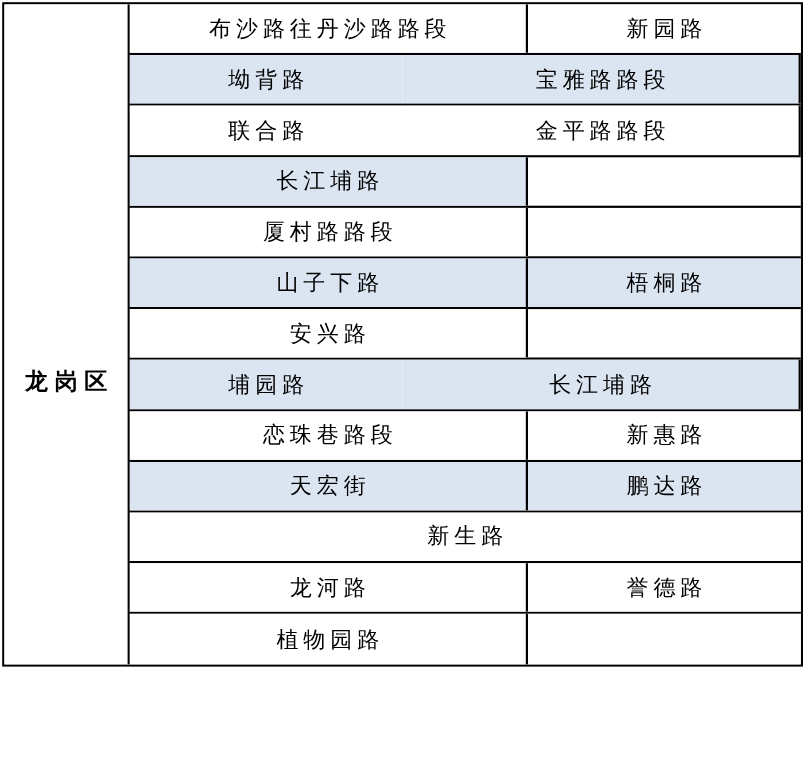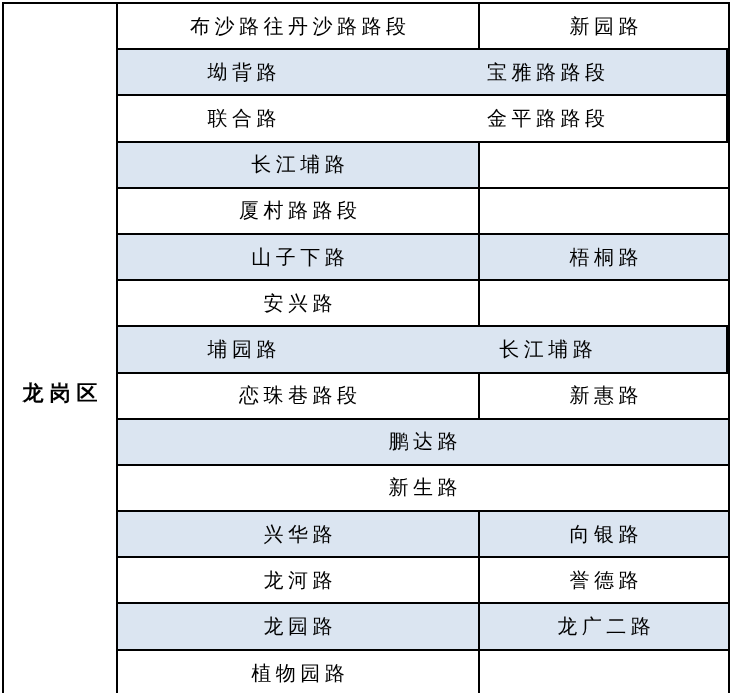--- a/index.html
+++ b/index.html
@@ -122,40 +122,33 @@
     <div class="cell cell-cross">埔园路</div>
     <div class="cell cell-road">长江埔路</div>
   </div>
 
   <div class="row">
     <div class="cell cell-road">恋珠巷路段</div>
     <div class="cell cell-cross">新惠路</div>
   </div>
 
   <div class="row shaded">
+    <div class="cell cell-road">天宏街</div>
     <div class="cell cell-cross">鹏达路</div>
   </div>
 
   <div class="row">
     <div class="cell cell-cross">新生路</div>
   </div>
 
-  <div class="row shaded">
-    <div class="cell cell-road">兴华路</div>
-    <div class="cell cell-cross">向银路</div>
-  </div>
 
   <div class="row">
     <div class="cell cell-road">龙河路</div>
     <div class="cell cell-cross">誉德路</div>
   </div>
 
-  <div class="row shaded">
-    <div class="cell cell-road">龙园路</div>
-    <div class="cell cell-cross">龙广二路</div>
-  </div>
 
   <div class="row">
     <div class="cell cell-road">植物园路</div>
     <div class="cell cell-cross"></div>
   </div>
 </div>
 </div>
 
 </body></html>

